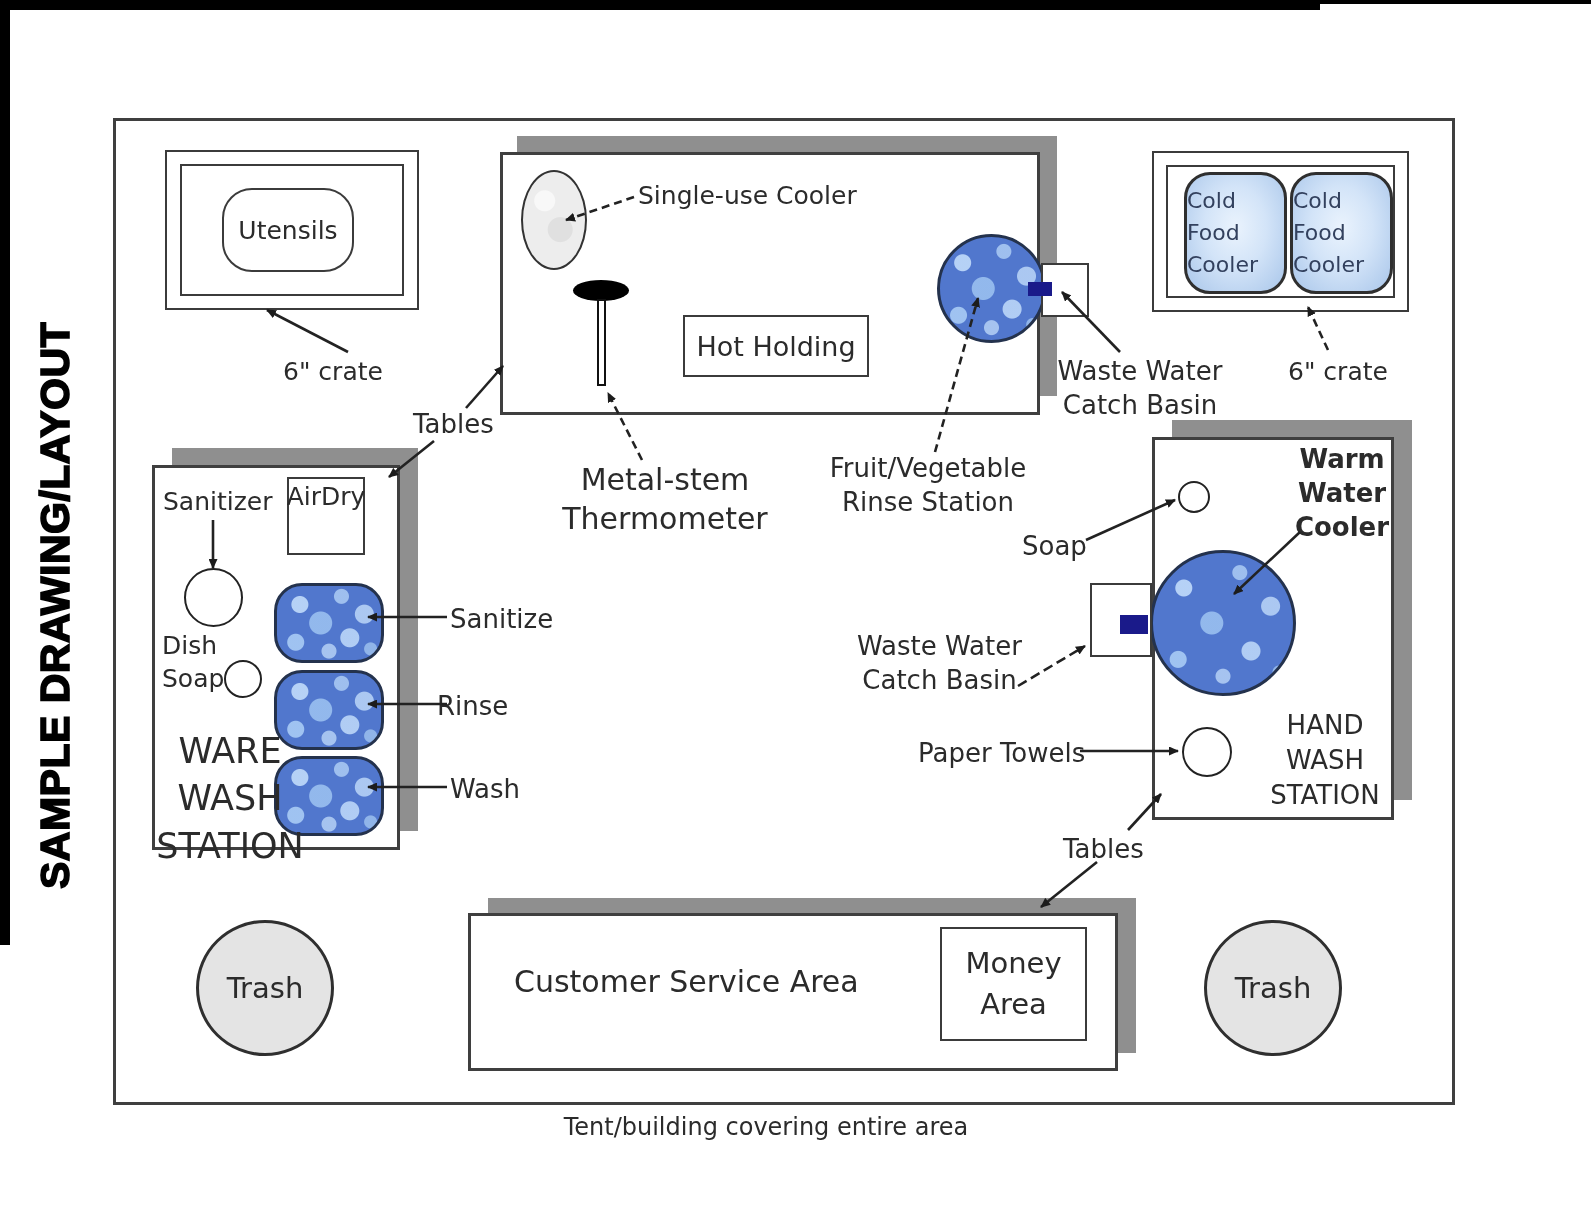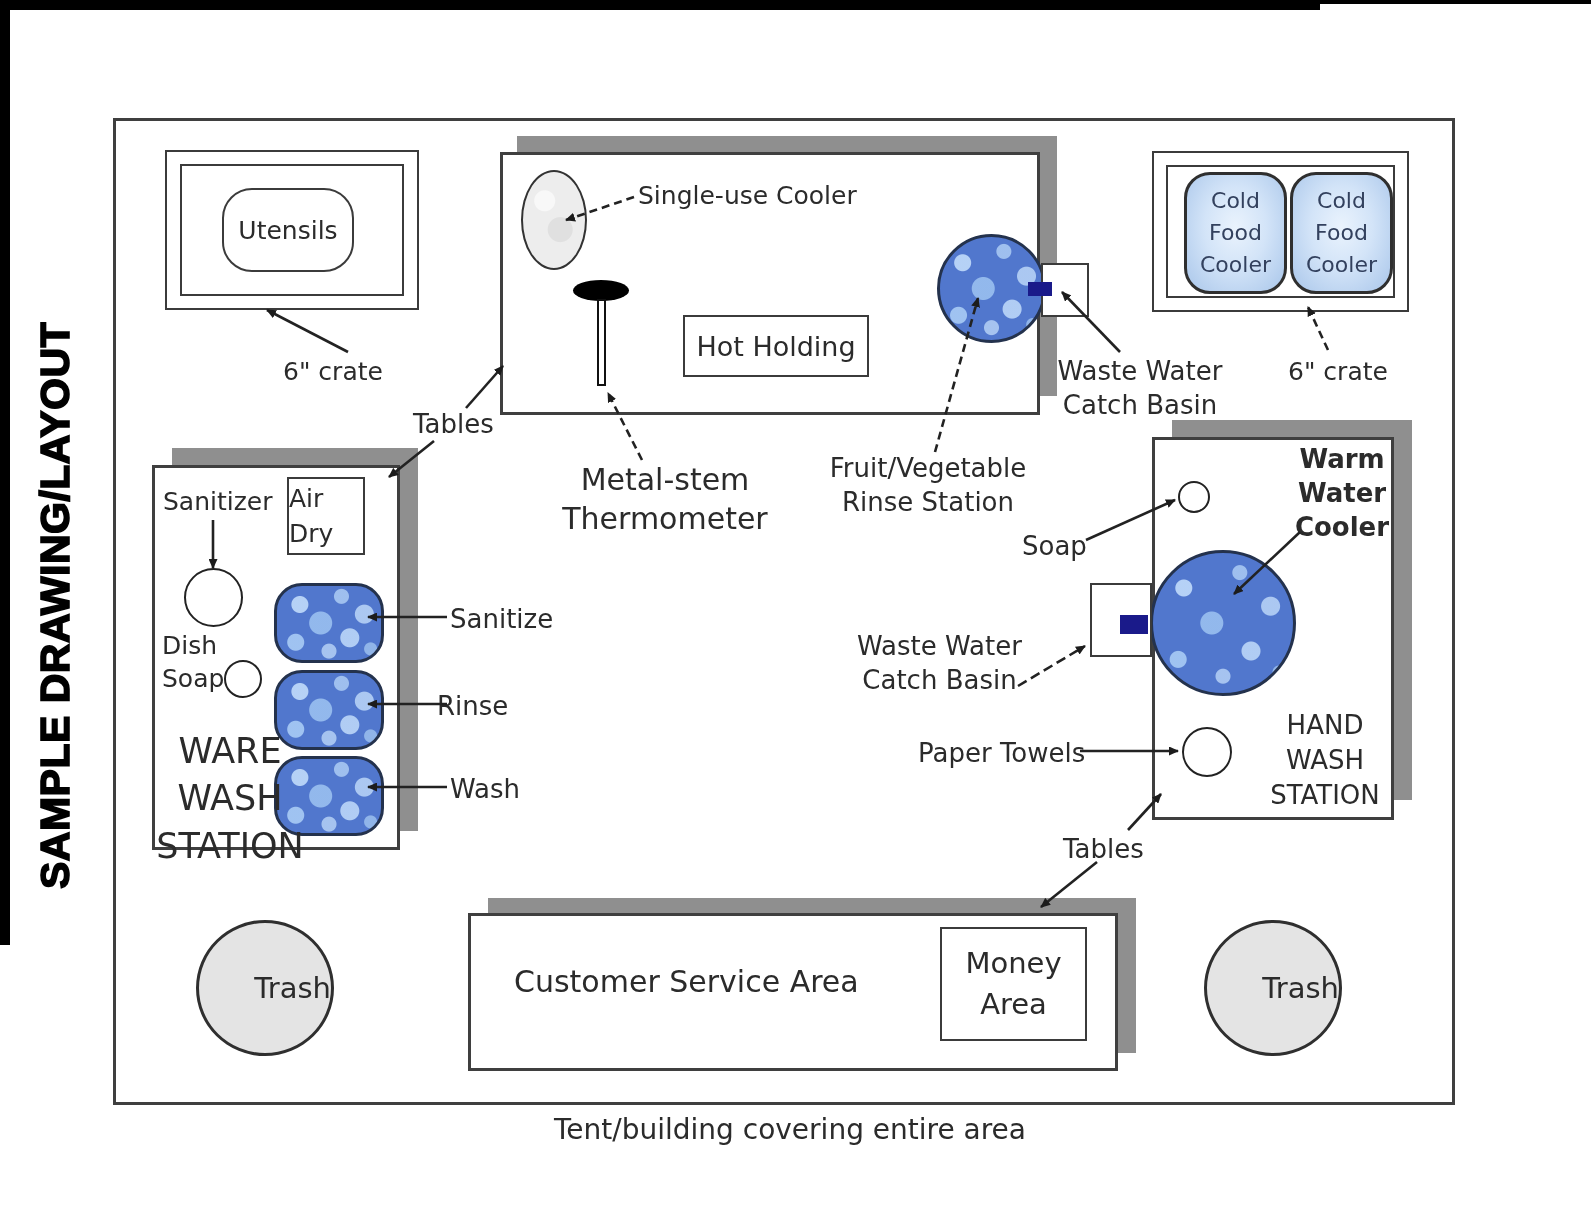--- a/index.html
+++ b/index.html
@@ -22,25 +22,25 @@
       radial-gradient(circle at 84% 38%, rgba(187,214,248,.85) 0 9px, rgba(187,214,248,0) 10px),
       radial-gradient(circle at 42% 50%, rgba(150,188,238,.95) 0 11px, rgba(150,188,238,0) 12px),
       radial-gradient(circle at 70% 70%, rgba(187,214,248,.9) 0 9px, rgba(187,214,248,0) 10px),
       radial-gradient(circle at 18% 76%, rgba(168,203,245,.9) 0 8px, rgba(168,203,245,0) 9px),
       radial-gradient(circle at 50% 88%, rgba(187,214,248,.8) 0 7px, rgba(187,214,248,0) 8px),
       radial-gradient(circle at 90% 85%, rgba(160,196,240,.8) 0 6px, rgba(160,196,240,0) 7px);
     border:3px solid #24324d;}
   .basin{position:absolute;border-radius:28px;}
   .cooler{position:absolute;border-radius:26px;border:3px solid #2f2f2f;
     background:radial-gradient(ellipse at 50% 45%, #eaf3fd 0%, #d3e4f8 45%, #a9c6ea 100%);
-    display:flex;flex-direction:column;justify-content:center;text-align:center;
+    display:flex;flex-direction:column;justify-content:center;text-align:left;
     color:#33415e;font-size:22px;line-height:1.45;}
   .trash{position:absolute;width:132px;height:130px;border-radius:50%;
     background:#e4e4e4;border:3px solid #2f2f2f;display:flex;align-items:center;
-    justify-content:flex-end;font-size:29px;color:#2b2b2b;}
+    justify-content:center;font-size:29px;color:#2b2b2b;}
   .vtitle{position:absolute;left:-193px;top:608px;width:506px;height:56px;
     transform:rotate(-90deg);text-align:center;
     font-family:"Liberation Sans",sans-serif;font-weight:bold;font-size:41px;
     letter-spacing:0.5px;color:#000;-webkit-text-stroke:1.6px #000;white-space:nowrap;}
   svg.overlay{position:absolute;left:0;top:0;pointer-events:none;}
 </style>
 </head>
 <body>
 
 <div id="canvas">
@@ -104,21 +104,21 @@
   <div class="lbl ctr" style="left:1055px;top:355px;width:170px;font-size:26px;white-space:normal;">
     <div>Waste Water</div>
     <div>Catch Basin</div>
   </div>
   <div class="lbl" style="left:413px;top:408px;font-size:26px;">Tables</div>
 
   <div class="shadow" style="left:172px;top:448px;width:246px;height:383px;"></div>
   <div class="tbl" style="left:152px;top:465px;width:242px;height:379px;"></div>
   <div class="lbl" style="left:163px;top:486px;font-size:25px;">Sanitizer</div>
   <div class="abs round" style="left:184px;top:568px;width:55px;height:55px;border:2.5px solid #222;background:#fff;"></div>
-  <div class="box" style="left:287px;top:477px;width:74px;height:74px;border-width:2.5px;display:flex;flex-direction:column;justify-content:center;text-align:left;font-size:25px;line-height:1.4;">
+  <div class="box" style="left:287px;top:477px;width:74px;height:74px;border-width:2.5px;display:flex;flex-direction:row;justify-content:center;text-align:left;font-size:25px;line-height:1.4;">
     <span>Air</span>
     <span>Dry</span>
   </div>
   <div class="lbl" style="left:162px;top:630px;font-size:25px;">
     <div>Dish</div>
     <div>Soap</div>
   </div>
   <div class="abs round" style="left:224px;top:660px;width:34px;height:34px;border:2.5px solid #222;background:#fff;"></div>
   <div class="basin water" style="left:274px;top:583px;width:104px;height:74px;"></div>
   <div class="basin water" style="left:274px;top:670px;width:104px;height:74px;"></div>
@@ -165,21 +165,21 @@
     <span>Area</span>
   </div>
 
   <div class="trash" style="left:196px;top:920px;">
       <span>Trash</span>
     </div>
   <div class="trash" style="left:1204px;top:920px;">
       <span>Trash</span>
     </div>
 
-  <div class="lbl ctr" style="left:440px;top:1112px;width:700px;font-size:28px;">Tent/building covering entire area</div>
+  <div class="lbl ctr" style="left:416px;top:1112px;width:700px;font-size:24px;">Tent/building covering entire area</div>
 
   <svg class="overlay" width="1591" height="1210" viewBox="0 0 1591 1210">
     <defs>
       <marker id="ah" markerWidth="11" markerHeight="9" refX="9" refY="4.5" orient="auto" markerUnits="userSpaceOnUse">
         <path d="M0,0 L10,4.5 L0,9 z" fill="#1c1c1c"></path>
       </marker>
     </defs>
     <g stroke="#222" stroke-width="2.6" fill="none">
       <line x1="348" y1="352" x2="267" y2="310" marker-end="url(#ah)"></line>
       <line x1="634" y1="197" x2="566" y2="220" stroke-dasharray="8 5" marker-end="url(#ah)"></line>

